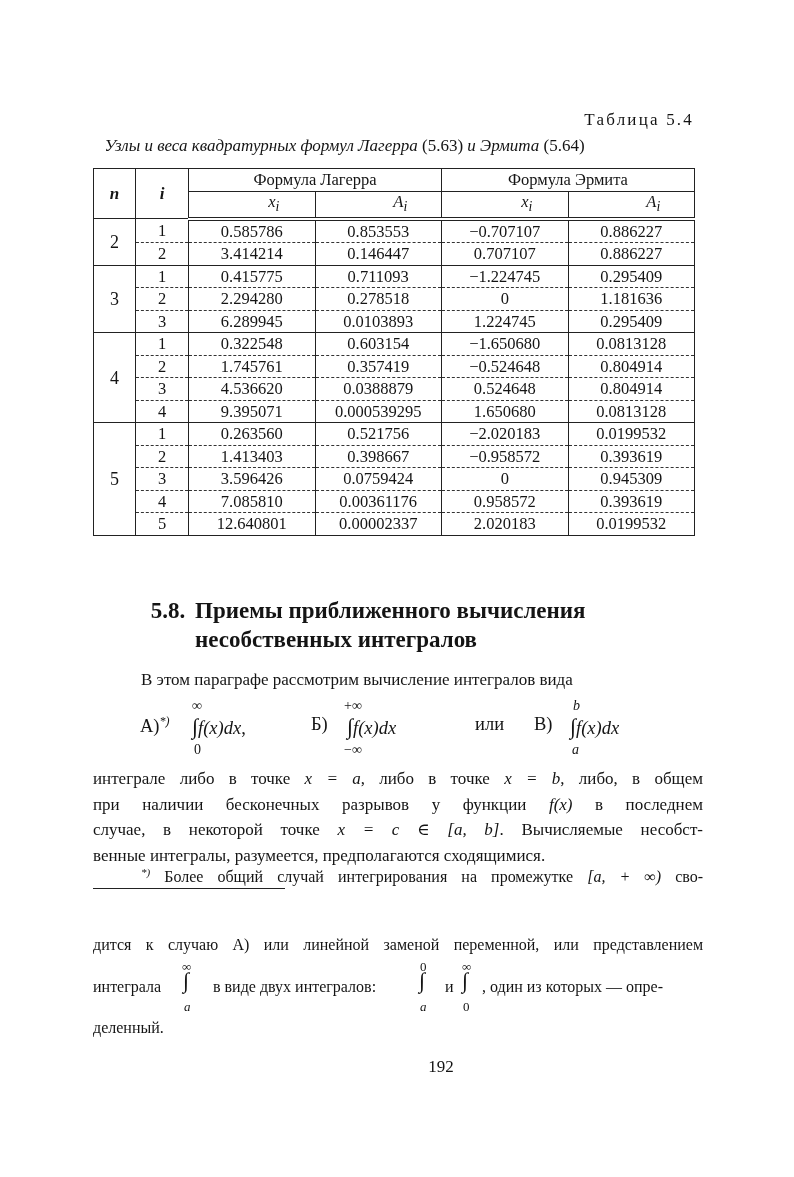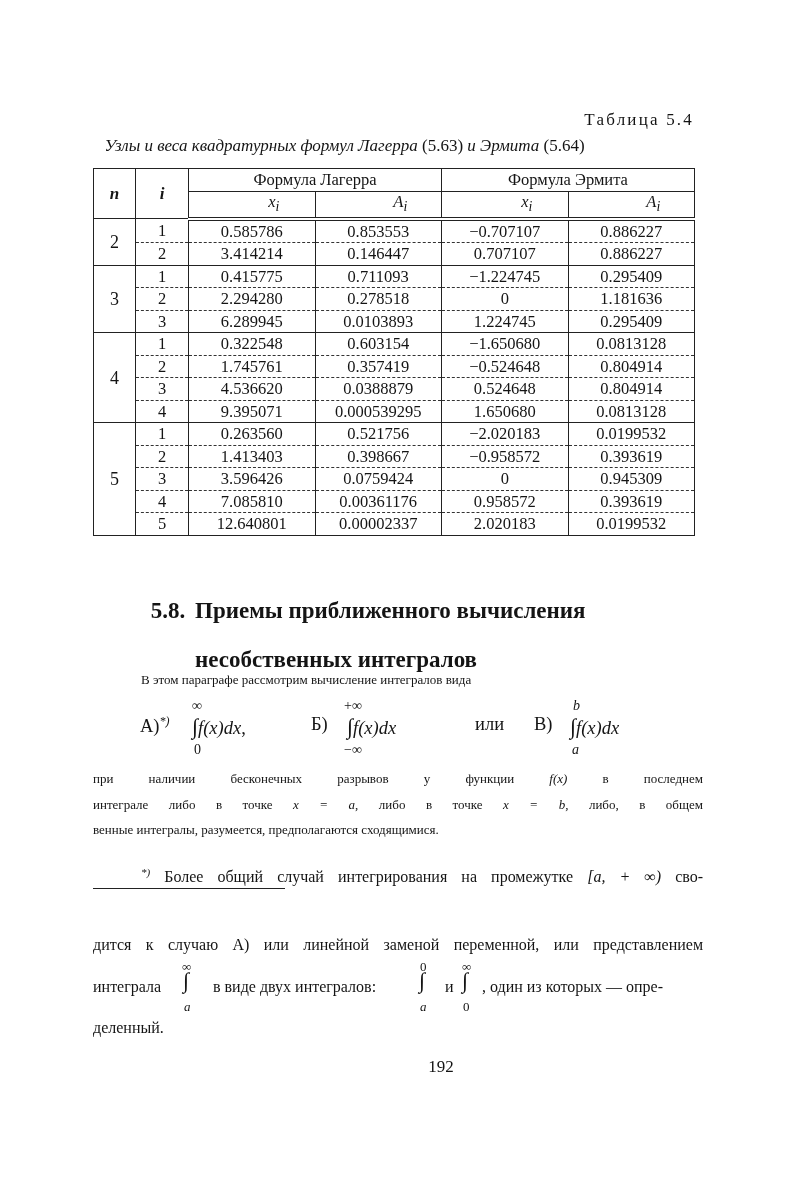--- a/index.html
+++ b/index.html
@@ -30,22 +30,22 @@
   table.qt th.grp { border-bottom: 1.5px solid #222; }
   table.qt td.n { font-size: 18px; }
   table.qt tr.dash td.val, table.qt tr.dash td.i { border-top: 1.2px dashed #333; }
   table.qt tr.grpstart td { border-top: 1.5px solid #222; }
   col.c-n { width: 42px; } col.c-i { width: 53px; }
   col.c-v { width: 126.5px; }
   .section-title {
     left: 141px; top: 596px; font-size: 23px; font-weight: bold; line-height: 29px;
   }
   .section-title .num { display: inline-block; width: 54px; text-align: center; }
-  .section-title .l2 { padding-left: 54px; margin-top: 20px; }
-  .p { font-size: 13px; line-height: 25px; }
+  .section-title .l2 { padding-left: 54px; }
+  .p { font-size: 17px; line-height: 25px; }
   .intro { left: 141px; top: 667px; }
   .formula-row { left: 140px; top: 698px; height: 62px; width: 520px; font-size: 18.5px; }
   .fitem { position: absolute; top: 0; height: 62px; }
   .lim { position: absolute; font-size: 14px; font-style: italic; }
   .lim.up { top: 0; } .lim.lo { top: 44px; }
   .fmain { position: absolute; top: 16px; white-space: nowrap; }
   .fmain i { font-style: italic; }
   .body-text { left: 93px; top: 766px; width: 610px; text-align: justify; }
   .body-text .line { display: block; height: 25.5px; text-align-last: justify; white-space: nowrap; }
   .body-text .line.last { text-align-last: left; }
@@ -221,22 +221,23 @@
     </div>
   <div class="fitem" style="left:394px">
     <span class="fmain">В)</span>
     <span class="lim up" style="left:39px">b</span>
     <span class="fmain" style="left:36px"><span class="integral">∫</span><i>f(x)dx</i></span>
     <span class="lim lo" style="left:38px">a</span>
   </div>
 </div>
 
 <div class="abs p body-text">
+  <span class="line"><span>интеграле либо в точке </span><i>x = a</i><span>, либо в точке </span><i>x = b</i><span>, либо, в общем</span></span>
   <span class="line"><span>при наличии бесконечных разрывов у функции </span><i>f(x)</i><span> в последнем</span></span>
-  <span class="line"><span>интеграле либо в точке </span><i>x = a</i><span>, либо в точке </span><i>x = b</i><span>, либо, в общем</span></span>
+  <span class="line"><span>случае, в некоторой точке </span><i>x = c ∈ [a, b]</i><span>. Вычисляемые несобст-</span></span>
   <span class="line last"><span>венные интегралы, разумеется, предполагаются сходящимися.</span></span>
 </div>
 
 <div class="abs fn-rule"></div>
 
 <div class="abs fn fn-l1" style="padding-left:48px;box-sizing:border-box;text-align:justify;text-align-last:justify;white-space:nowrap;">
   <sup style="font-size:11px;font-style:italic">*)</sup>
   <span>Более общий случай интегрирования на промежутке </span><i>[a, + ∞)</i><span> сво-</span>
 </div>
 <div class="abs fn fn-l2" style="text-align-last:justify;white-space:nowrap;">дится к случаю А) или линейной заменой переменной, или представлением</div>

